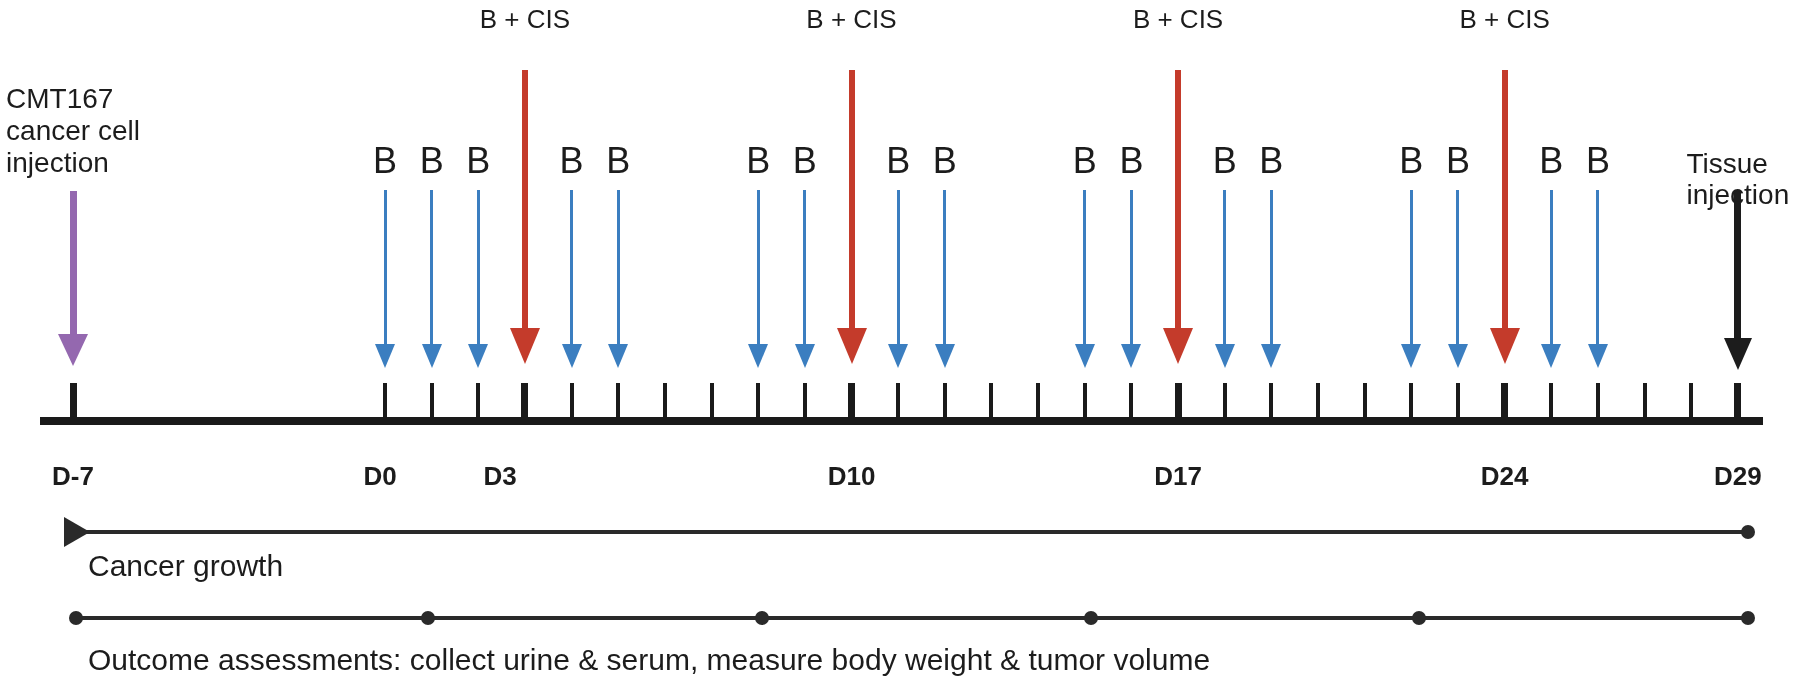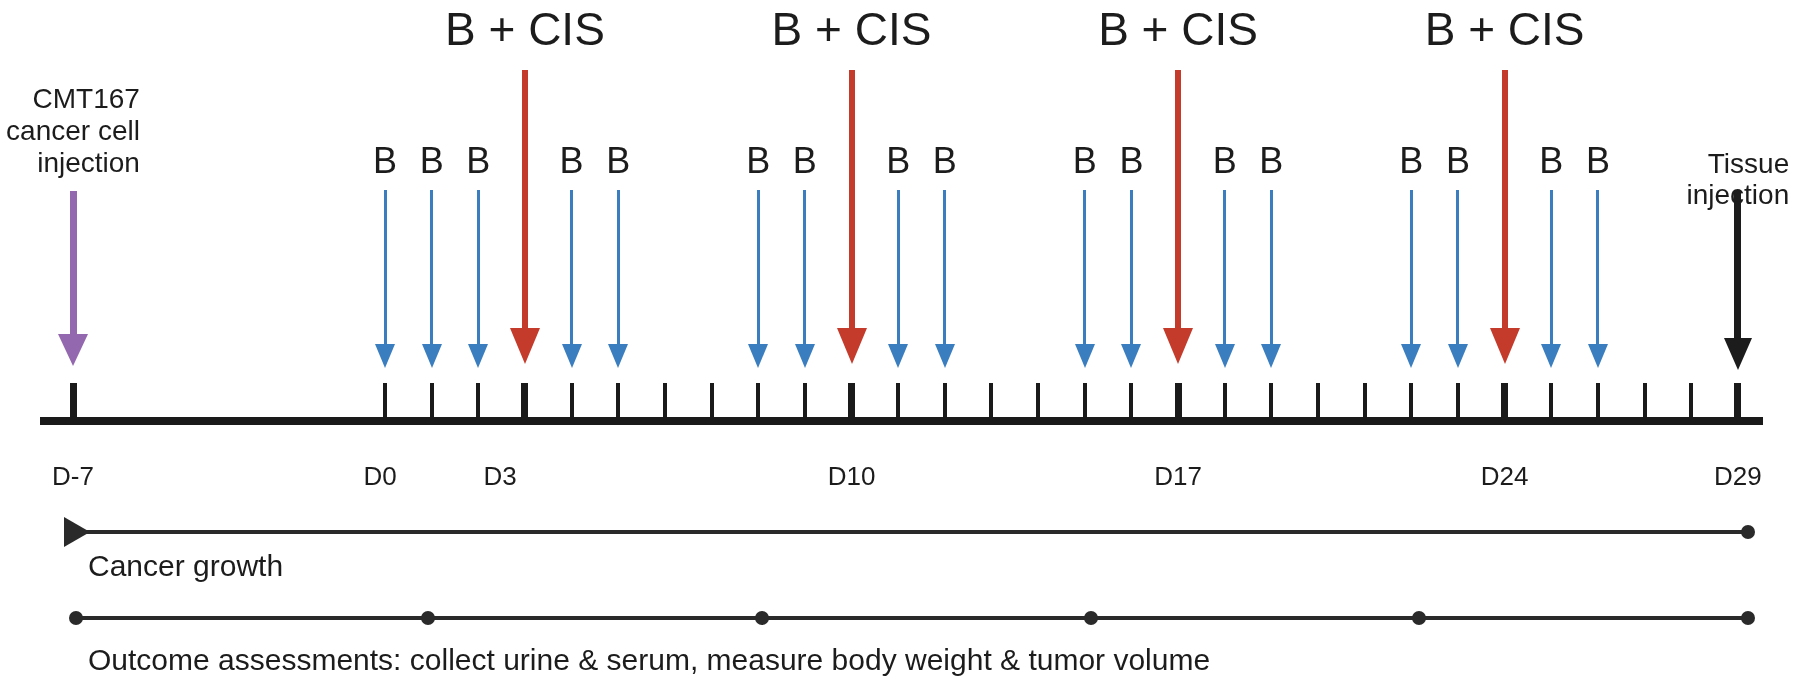--- a/index.html
+++ b/index.html
@@ -1,24 +1,24 @@
 <!DOCTYPE html>
 <html><head>
 <meta charset="utf-8">
 <style>
   html,body{margin:0;padding:0;background:#ffffff;}
   .figure{
     position:relative;width:1800px;height:681px;background:#ffffff;
     font-family:"Liberation Sans",sans-serif;color:#1c1c1c;overflow:hidden;
   }
   .arrow{position:absolute;display:flex;flex-direction:column;align-items:center;transform:translateX(-50%);}
-  .day-label{position:absolute;transform:translateX(-50%);font-weight:400;font-size:26px;white-space:nowrap;}
+  .day-label{position:absolute;transform:translateX(-50%);font-weight:700;font-size:26px;white-space:nowrap;}
   .b-label{position:absolute;transform:translateX(-50%);font-size:36px;line-height:1;white-space:nowrap;}
-  .cis-label{position:absolute;transform:translateX(-50%);font-size:46px;line-height:1;white-space:nowrap;}
-  .event-label{position:absolute;transform:translateX(-50%);text-align:right;font-size:28px;line-height:32px;white-space:nowrap;}
+  .cis-label{position:absolute;transform:translateX(-50%);font-size:26px;line-height:1;white-space:nowrap;}
+  .event-label{position:absolute;transform:translateX(-50%);text-align:left;font-size:28px;line-height:32px;white-space:nowrap;}
   .line-label{position:absolute;font-size:30px;line-height:1;white-space:nowrap;}
 </style>
 </head>
 <body>
 
 <div class="figure" id="fig">
   <div class="line-label" id="growth-label" style="left: 88px; top: 551px;">Cancer growth</div>
   <div class="line-label" id="outcome-label" style="left: 88px; top: 645px;">Outcome assessments: collect urine &amp; serum, measure body weight &amp; tumor volume</div>
 <div style="position: absolute; left: 40px; top: 417px; width: 1723px; height: 8px; background: rgb(26, 26, 26);"></div>
     <div style="position: absolute; left: 69.5px; top: 383px; width: 7px; height: 42px; background: rgb(26, 26, 26);"></div>

